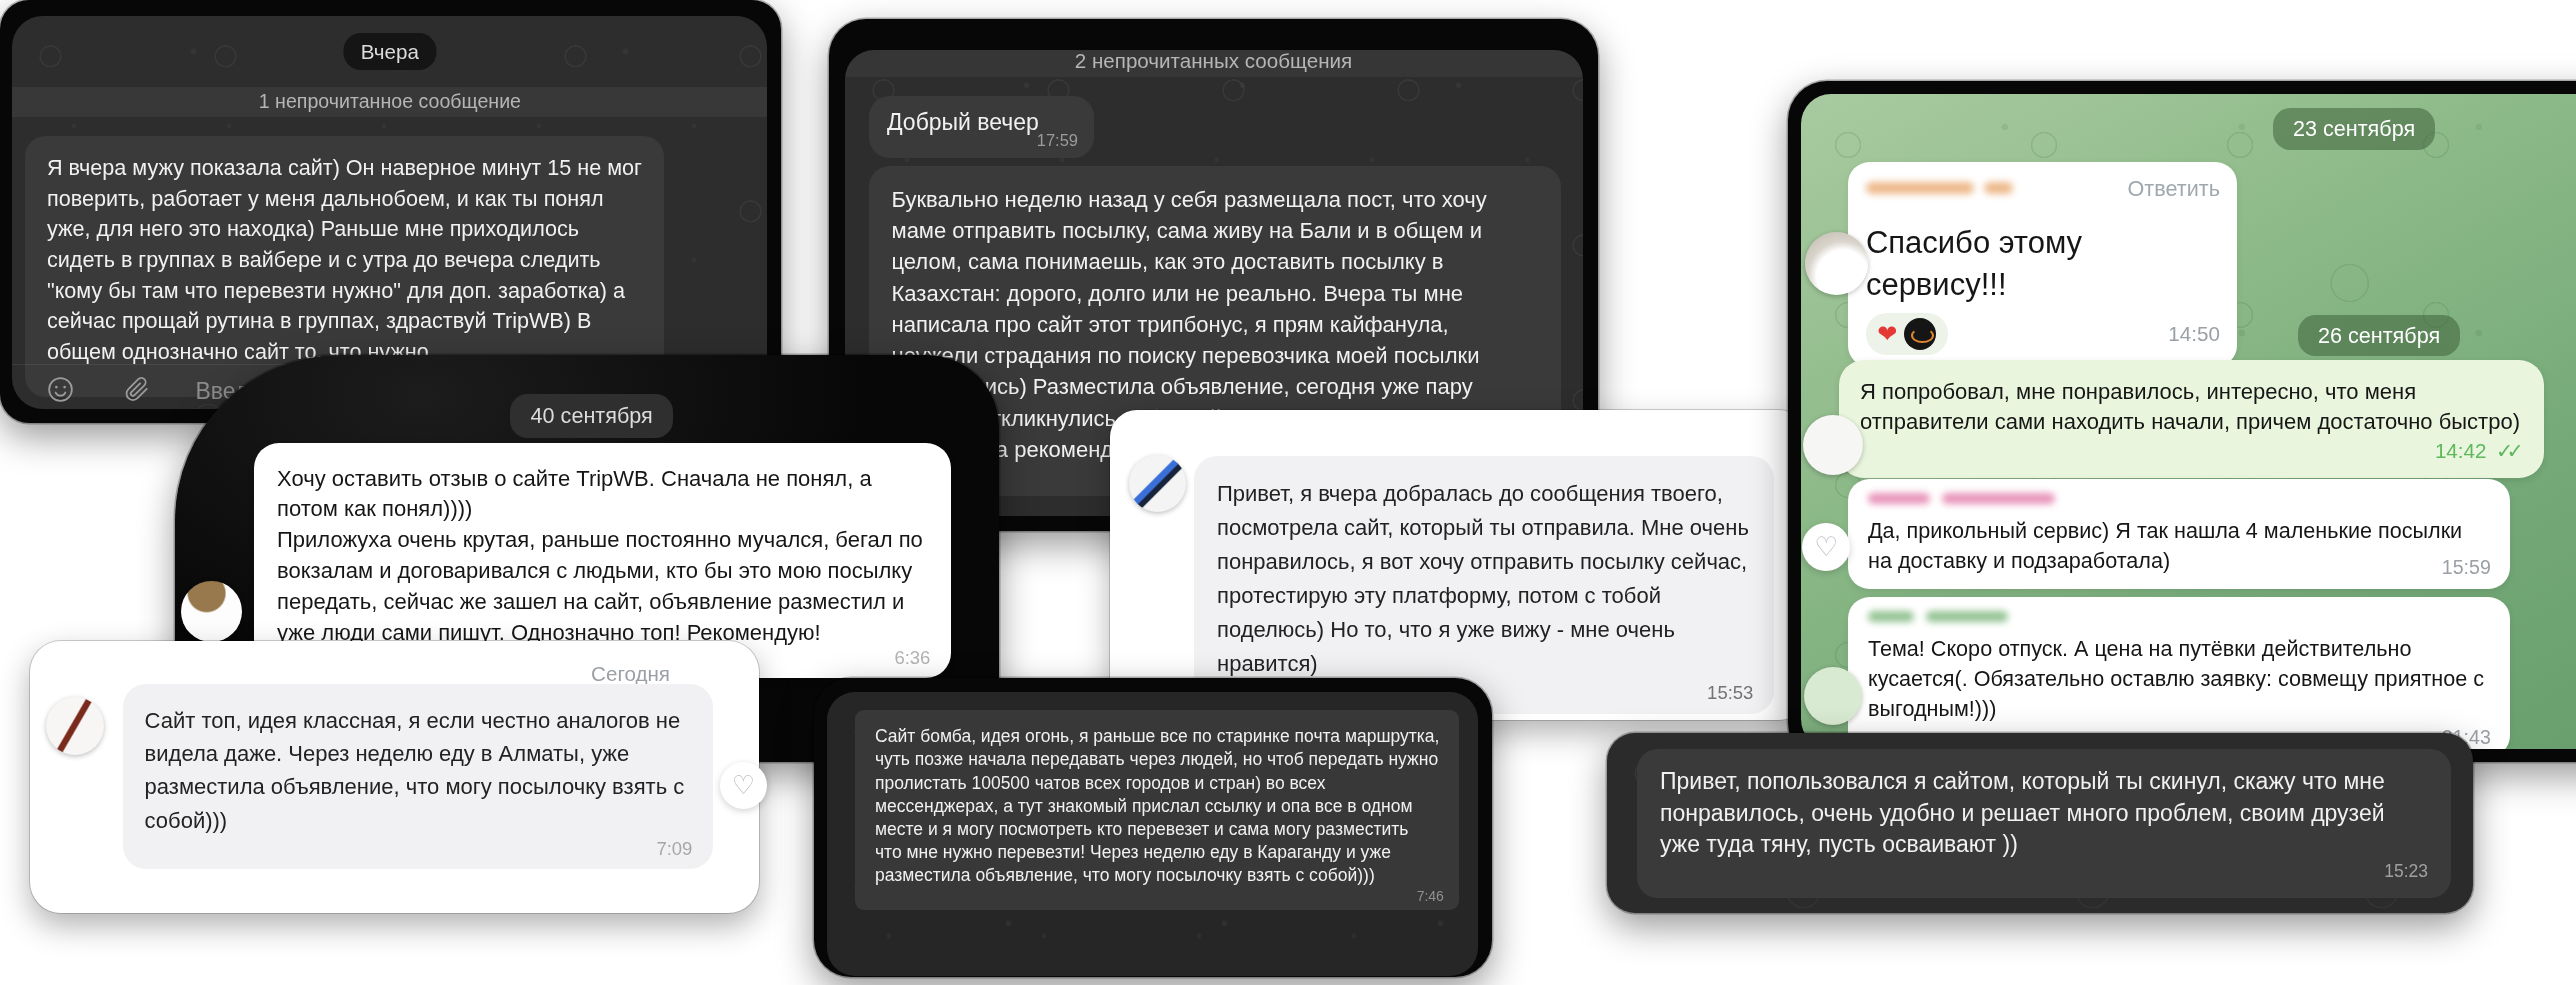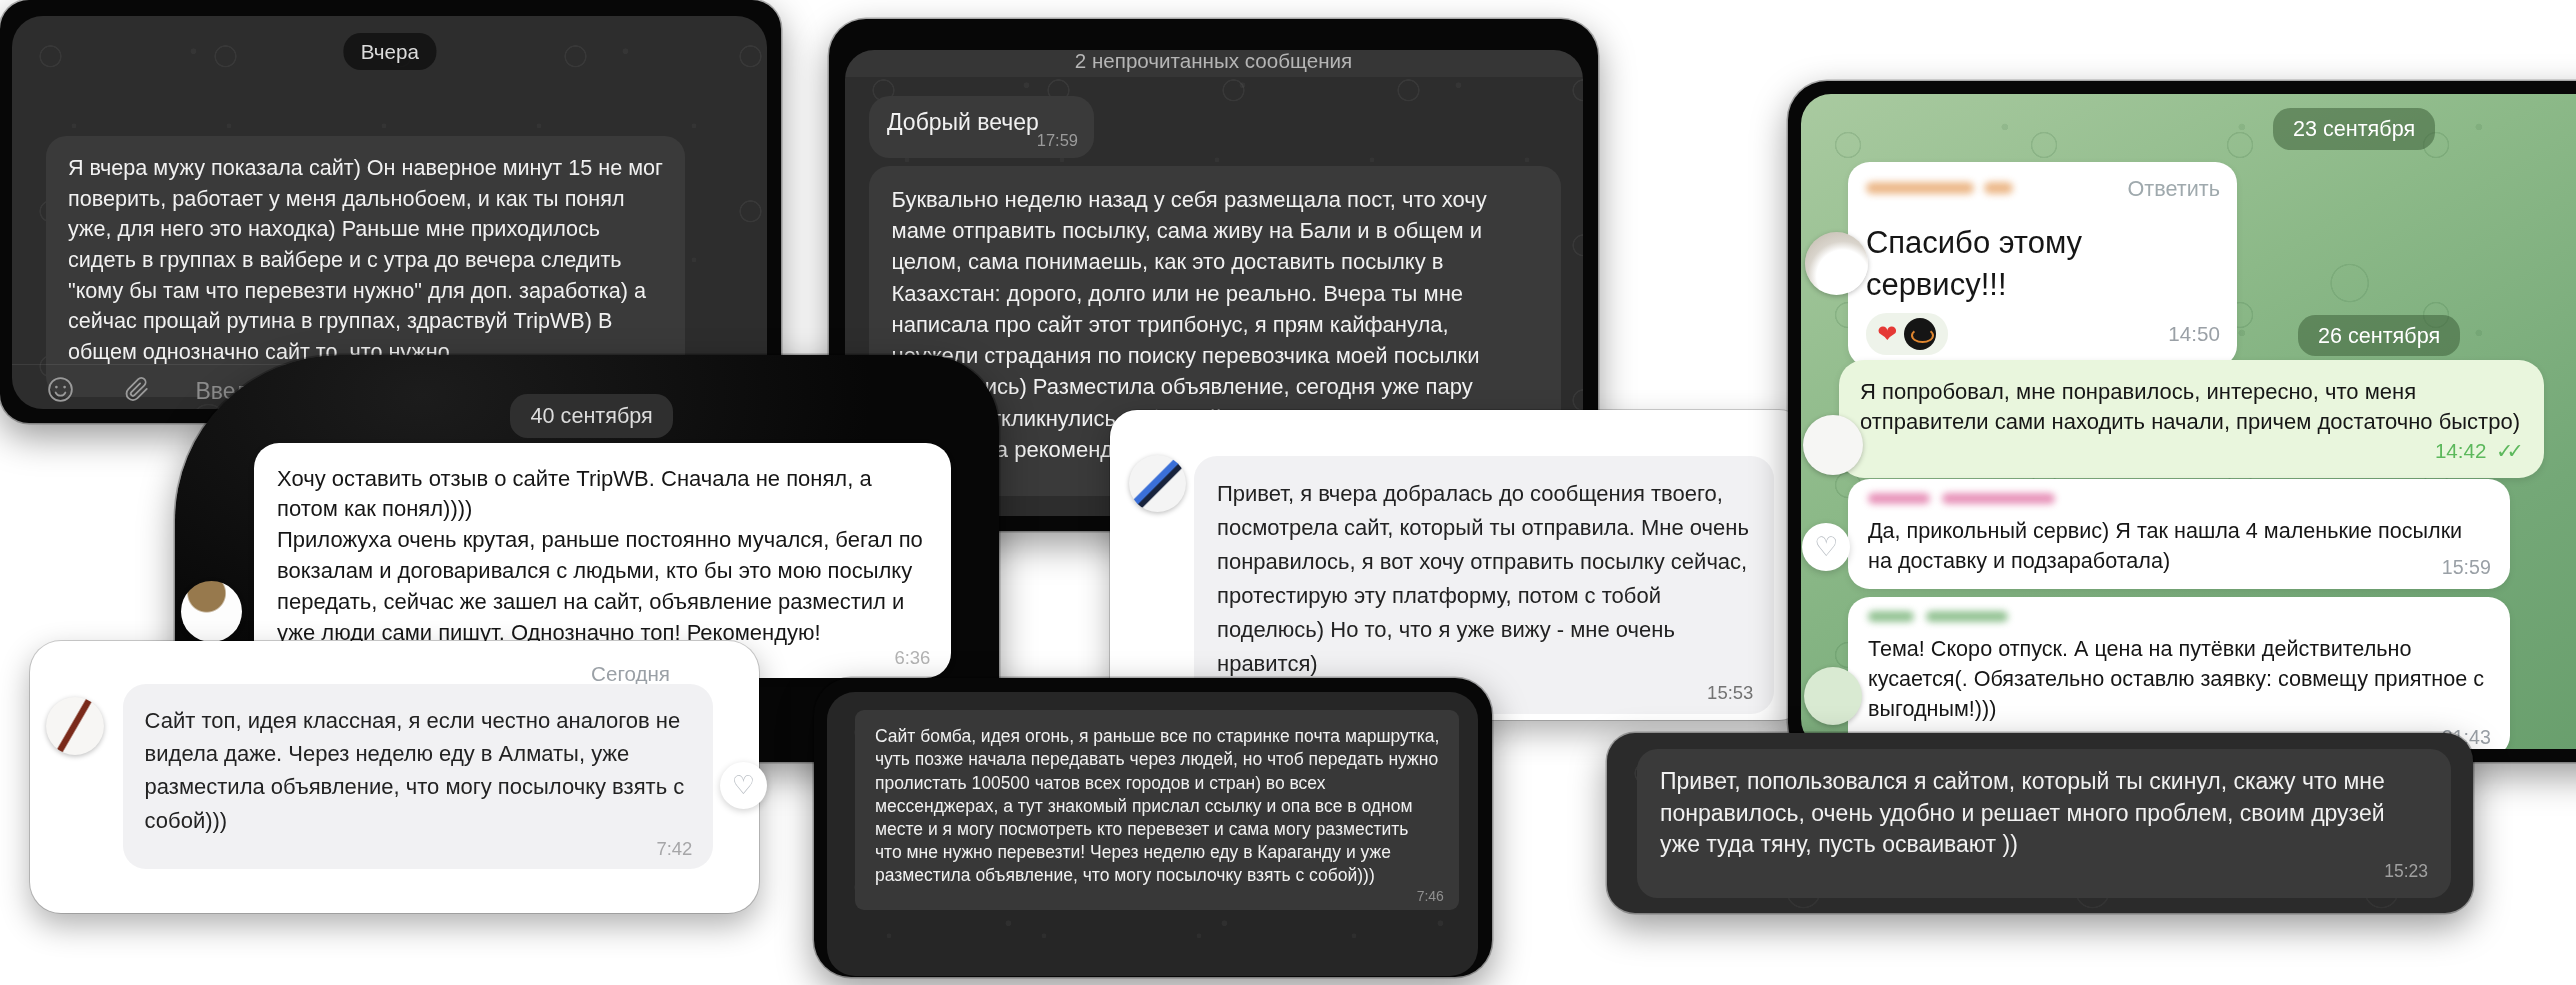--- a/index.html
+++ b/index.html
@@ -50,21 +50,24 @@
 </head>
 <body>
 
 <div id="page">
 
   <div class="frame" style="left:0;top:0;width:781px;height:423px;border-radius:29px;z-index:1;">
     <div class="screen doodle-dark" style="left:12.4px;top:15.5px;width:755px;height:393px;border-radius:31px;">
       <div class="badge badge-dark" style="left:50%;transform:translateX(-50%);top:17.5px;height:37px;padding:0 17.5px;font-size:20.6px;">
         <span>Вчера</span>
       </div>
-      <div class="bubble bubble-dark" style="left:34px;top:120px;width:639px;padding:17.5px 21.6px 29px 21.6px;">
+      <div class="unread-bar" style="top:71px;height:30px;font-size:19.6px;">
+        <span>1 непрочитанное сообщение</span>
+      </div>
+      <div class="bubble bubble-dark" style="left:13px;top:120px;width:639px;padding:17.5px 21.6px 29px 21.6px;">
         <div class="msg-text" style="font-size:21.6px;line-height:1.42;">Я вчера мужу показала сайт) Он наверное минут 15 не мог поверить, работает у меня дальнобоем, и как ты понял уже, для него это находка) Раньше мне приходилось сидеть в группах в вайбере и с утра до вечера следить "кому бы там что перевезти нужно" для доп. заработка) а сейчас прощай рутина в группах, здраствуй TripWB) В общем однозначно сайт то, что нужно.</div>
         <div class="time" style="right:17.5px;bottom:8.2px;font-size:16.5px;">19:32</div>
       </div>
       <div style="position:absolute;left:0;right:0;top:348px;border-top:1px solid rgba(255,255,255,.08);"></div>
       <div class="icon-btn" style="left:33px;top:358px;width:31px;height:31px;">
         <svg viewBox="0 0 24 24" width="29" height="29" fill="none" stroke="#9a9a9a" stroke-width="1.5">
           <circle cx="12" cy="12" r="9.4"></circle>
             <circle cx="8.6" cy="10" r="1.1" fill="#9a9a9a" stroke="none"></circle>
           <circle cx="15.4" cy="10" r="1.1" fill="#9a9a9a" stroke="none"></circle>
           <path d="M8 14.5a4.4 4.4 0 0 0 8 0" stroke-linecap="round"></path>
@@ -189,21 +192,21 @@
       </div>
     </div>
   </div>
 
   <div class="panel-white" style="left:30px;top:641px;width:729px;height:272px;border-radius:31px;z-index:7;">
     <div style="position:absolute;right:89px;top:20.6px;font-size:20.6px;color:#9aa0a6;">Сегодня</div>
     <div class="avatar" style="left:16px;top:56px;width:58px;height:58px;background:
            linear-gradient(120deg,rgba(0,0,0,0) 44%,#7a2a1a 46% 52%,rgba(0,0,0,0) 54%),#f7f6f4;"></div>
     <div class="bubble bubble-grey" style="left:93px;top:43px;width:590px;padding:19.6px 21.6px 32px 21.6px;">
       <div class="msg-text" style="font-size:22px;line-height:1.52;color:#222;">Сайт топ, идея классная, я если честно аналогов не видела даже. Через неделю еду в Алматы, уже разместила объявление, что могу посылочку взять с собой)))</div>
-      <div class="time" style="right:20.6px;bottom:9.3px;font-size:18.5px;color:#a6a6a8;">7:42</div>
+      <div class="time" style="right:20.6px;bottom:9.3px;font-size:18.5px;color:#a6a6a8;">7:09</div>
     </div>
     <div class="heart-btn" style="left:690px;top:121px;width:47px;height:47px;font-size:26px;">
       <span>♡</span>
     </div>
   </div>
 
   <div class="frame doodle-dark" style="left:1607px;top:733px;width:866px;height:180px;border-radius:28px;z-index:8;background-color:#2b2b2b;">
     <div class="bubble bubble-dark" style="left:30px;top:15.5px;width:814px;padding:17.5px 23px 15.5px 23px;border-radius:20.6px;">
       <div class="msg-text" style="font-size:23px;line-height:1.38;">Привет, попользовался я сайтом, который ты скинул, скажу что мне понравилось, очень удобно и решает много проблем, своим друзей уже туда тяну, пусть осваивают ))</div>
       <div style="text-align:right;">

